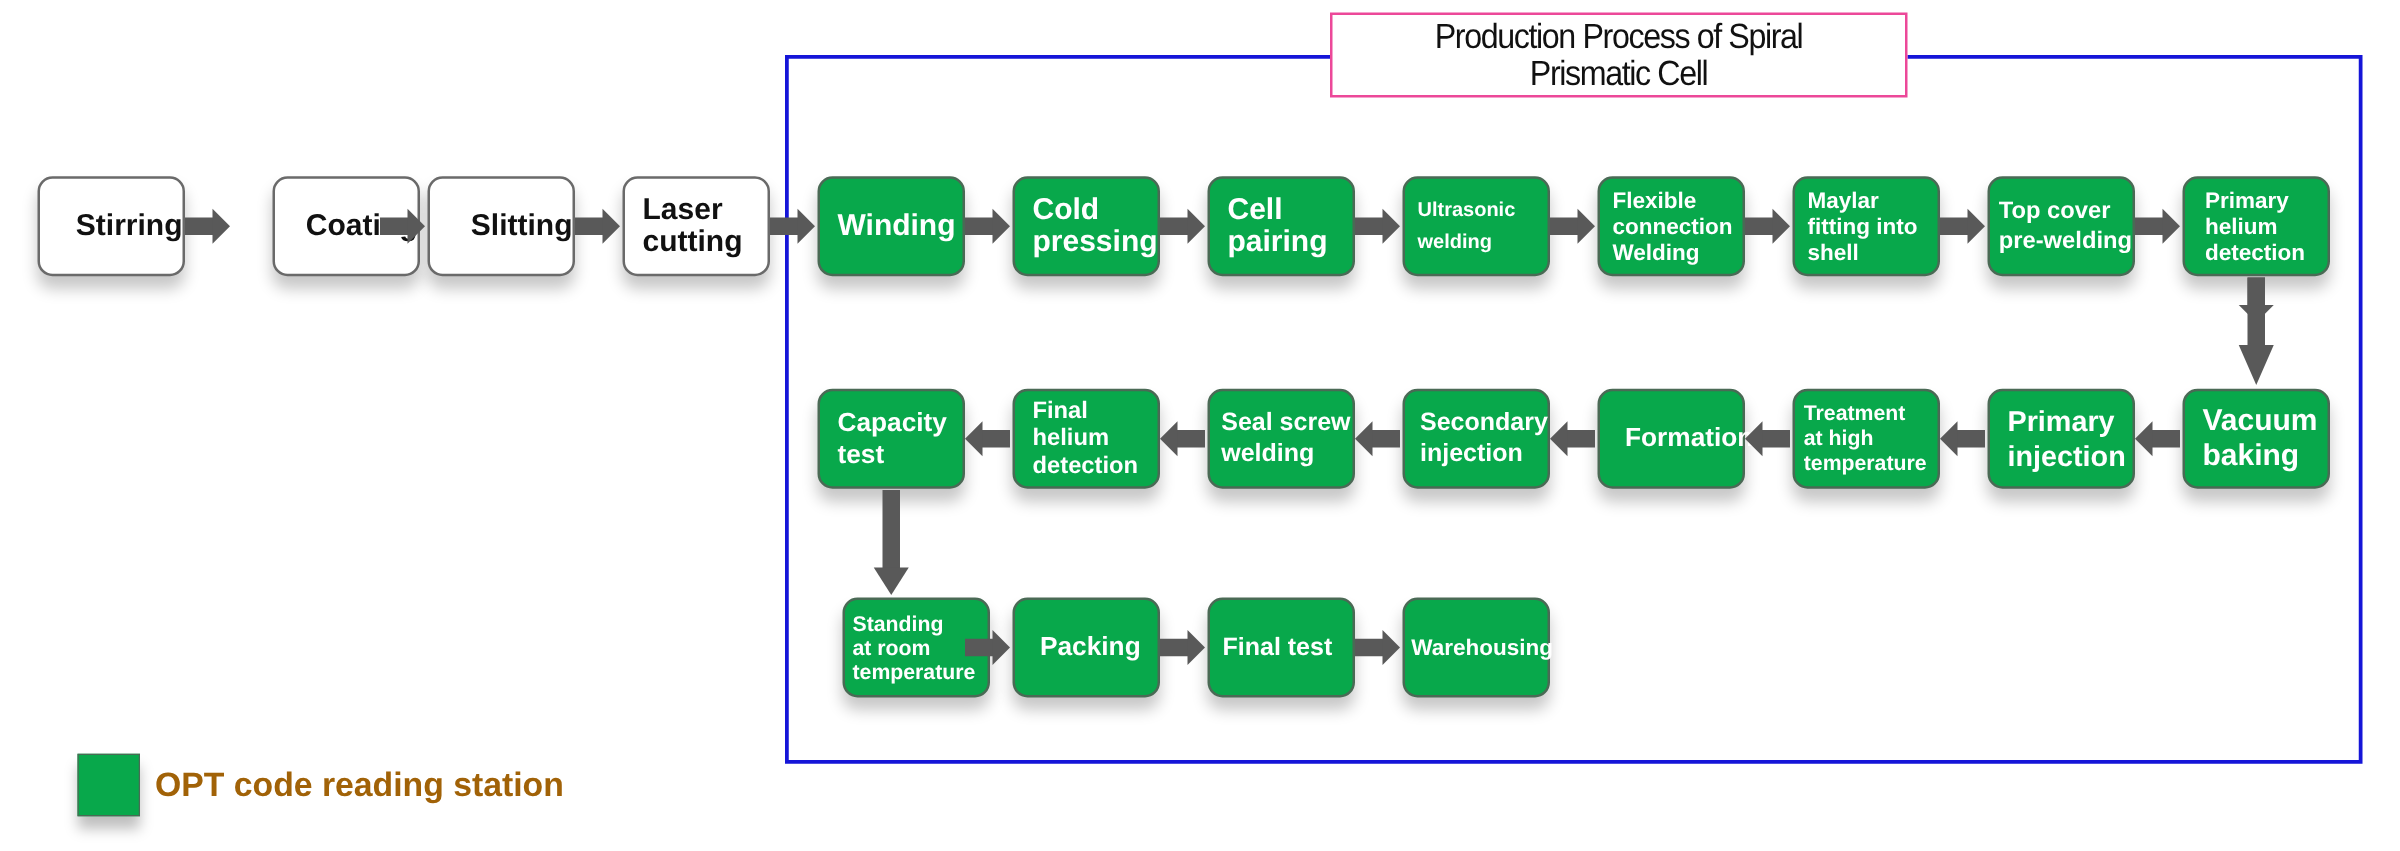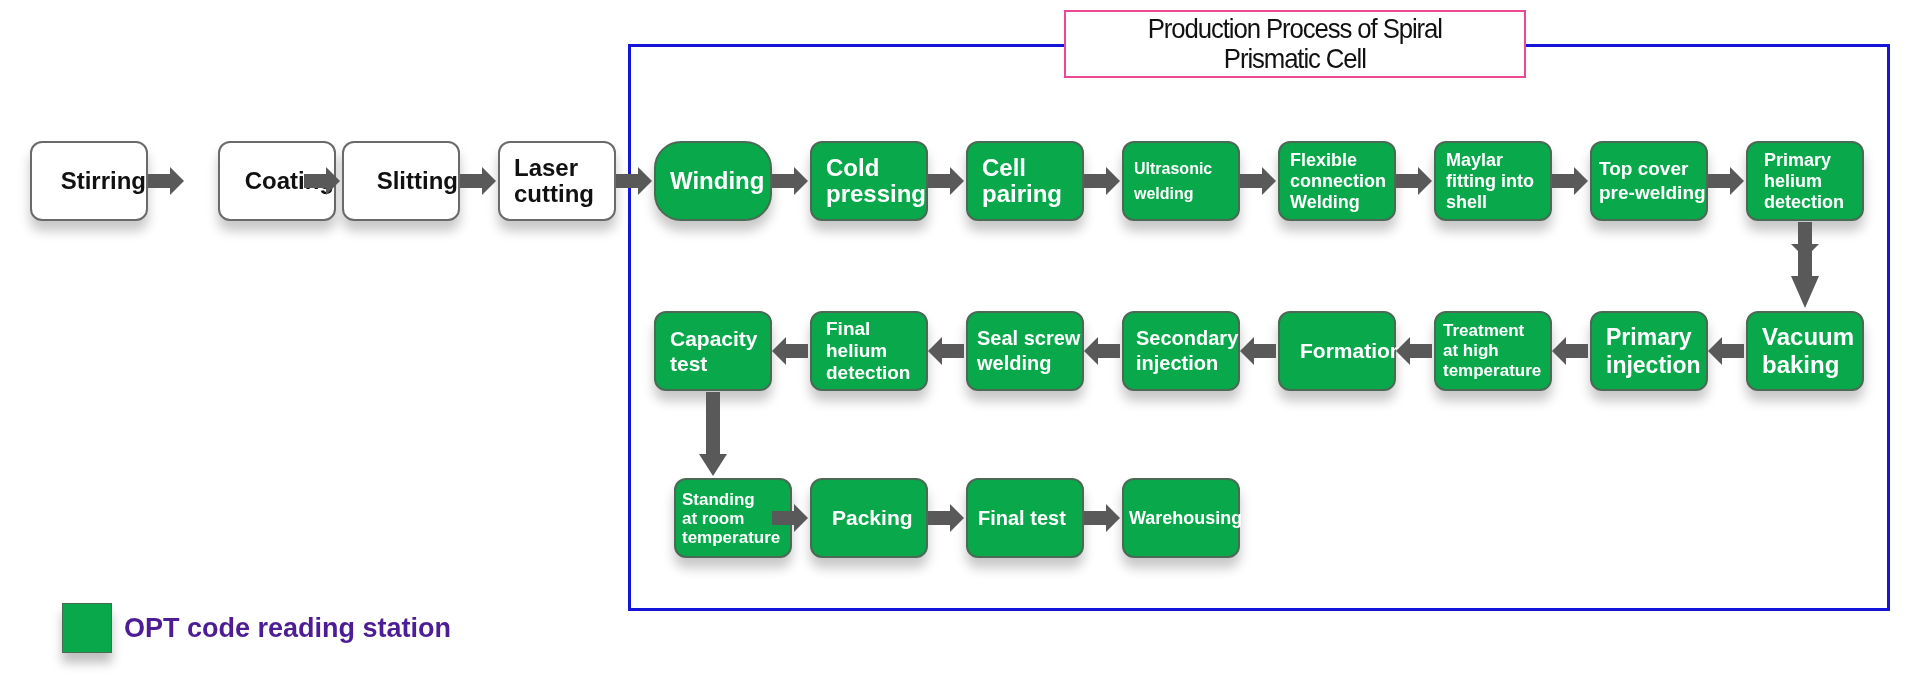--- a/index.html
+++ b/index.html
@@ -7,38 +7,38 @@
   .frame { position:absolute; left:628px; top:44px; width:1262px; height:567px; border:3px solid #1515d8; box-sizing:border-box; }
   .title-box { position:absolute; left:1064px; top:10px; width:462px; height:68px; background:#fff; border:2px solid #ec4899; box-sizing:border-box; display:flex; align-items:center; justify-content:center; text-align:center; }
   .title-box span { font-family:"Liberation Sans", sans-serif; font-size:28px; line-height:30px; color:#111; letter-spacing:-1.2px; white-space:pre-line; transform:scaleX(0.92); }
   .node { position:absolute; width:118px; height:80px; border-radius:12px; box-sizing:border-box; display:flex; align-items:center; padding-left:14px; font-weight:bold; box-shadow:0 10px 12px rgba(0,0,0,0.22); white-space:pre-line; }
   .node.white { background:#fff; border:2px solid #6a6a6a; color:#111; font-size:24px; line-height:26px; justify-content:flex-end; padding-left:12px; }
   .node.white.left { justify-content:flex-start; padding-left:14px; }
   .node.green { background:#08a84b; border:2px solid #4a6a55; color:#fff; }
   .node span { display:block; }
   .arrow { position:absolute; }
   .legend-swatch { position:absolute; left:62px; top:603px; width:50px; height:50px; background:#08a84b; border:1px solid #4a6a55; box-sizing:border-box; box-shadow:0 10px 10px rgba(0,0,0,0.25); }
-  .legend-label { position:absolute; left:124px; top:613px; font-size:27px; font-weight:bold; color:#4c1d95; }
+  .legend-label { position:absolute; left:124px; top:613px; font-size:27px; font-weight:bold; color:#a16207; }
 </style>
 </head>
 <body>
 
 <div class="frame"></div>
 <div class="title-box">
   <span>Production Process of Spiral
 Prismatic Cell</span>
 </div>
 
 <div class="node white" style="left:30px;top:141px;"><span>Stirring</span></div>
 <div class="node white" style="left:186px;top:141px;margin-left:32px;"><span>Coating</span></div>
 <div class="node white" style="left:342px;top:141px;"><span>Slitting</span></div>
 <div class="node white left" style="left:498px;top:141px;"><span>Laser
 cutting</span></div>
 
-<div class="node green" style="left:654px;top:141px;font-size:24px;line-height:26px;border-radius:27px;"><span>Winding</span></div>
+<div class="node green" style="left:654px;top:141px;font-size:24px;line-height:26px;"><span>Winding</span></div>
 <div class="node green" style="left:810px;top:141px;font-size:24px;line-height:26px;"><span>Cold
 pressing</span></div>
 <div class="node green" style="left:966px;top:141px;font-size:24px;line-height:26px;align-items:center;"><span>Cell
 pairing</span></div>
 <div class="node green" style="left:1122px;top:141px;font-size:16px;line-height:25px;padding-left:10px;"><span>Ultrasonic
 welding</span></div>
 <div class="node green" style="left:1278px;top:141px;font-size:18px;line-height:21px;padding-left:10px;"><span>Flexible
 connection
 Welding</span></div>
 <div class="node green" style="left:1434px;top:141px;font-size:18px;line-height:21px;padding-left:10px;"><span>Maylar

